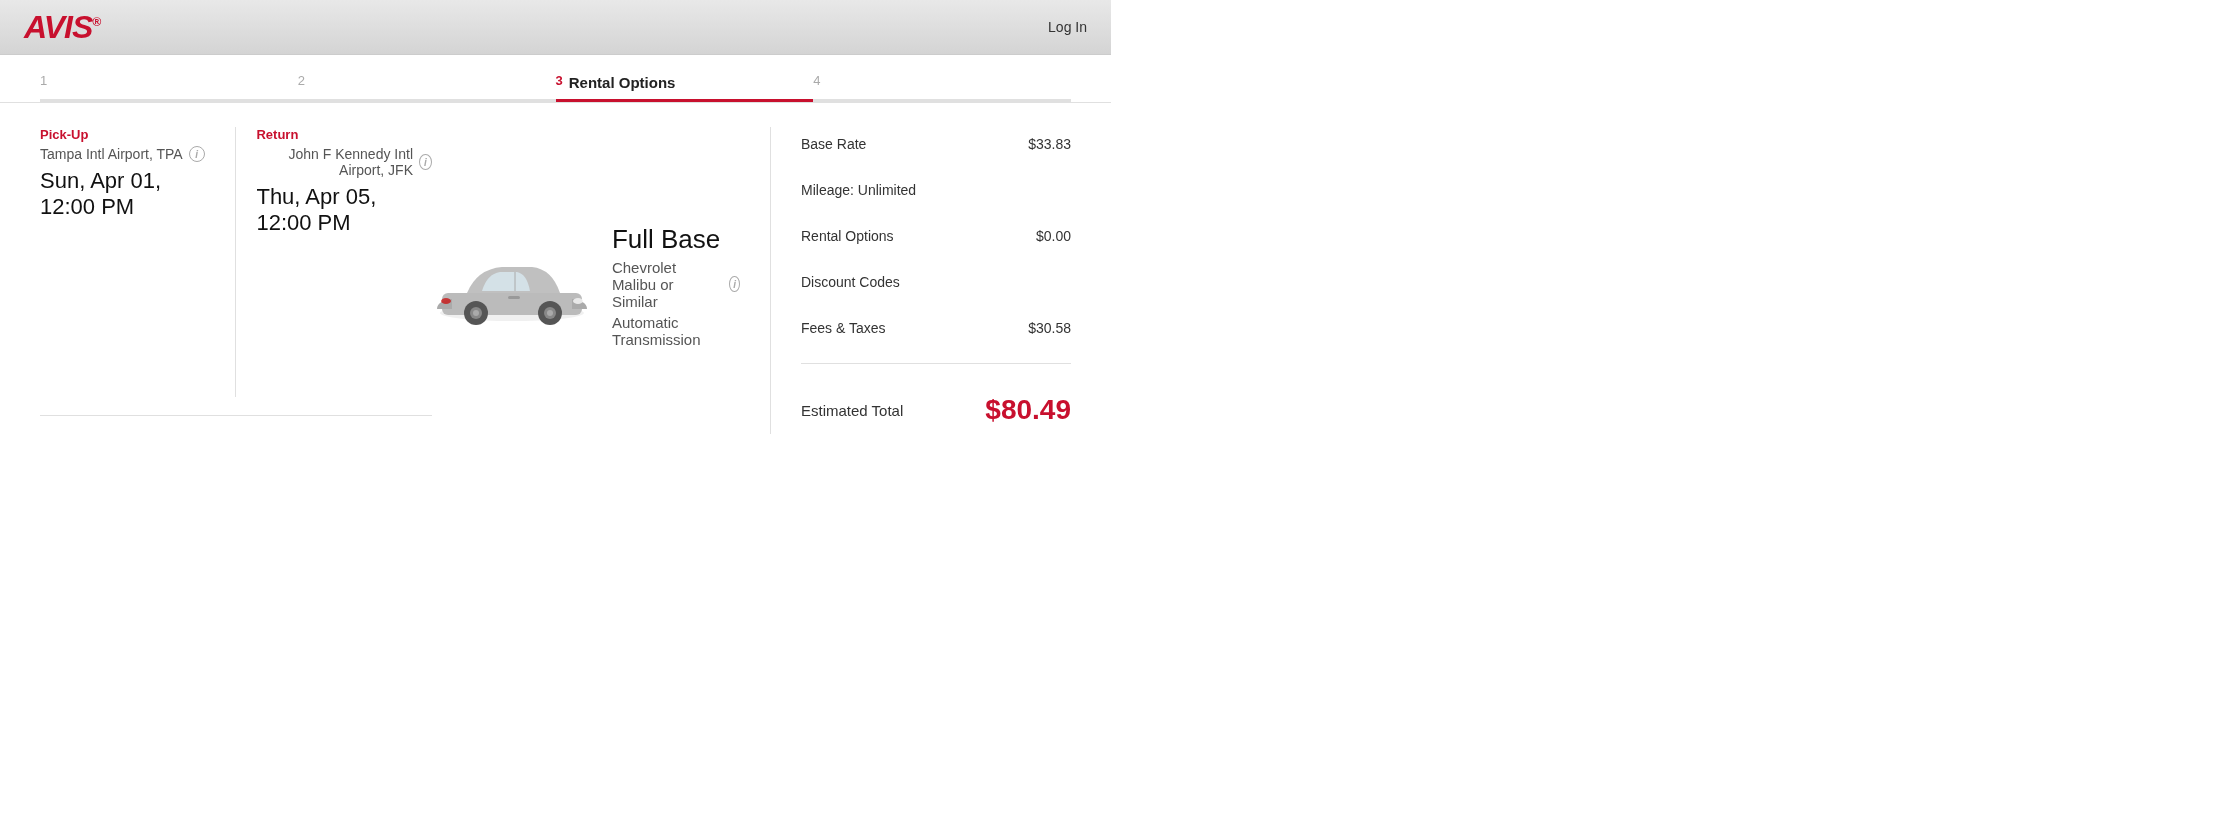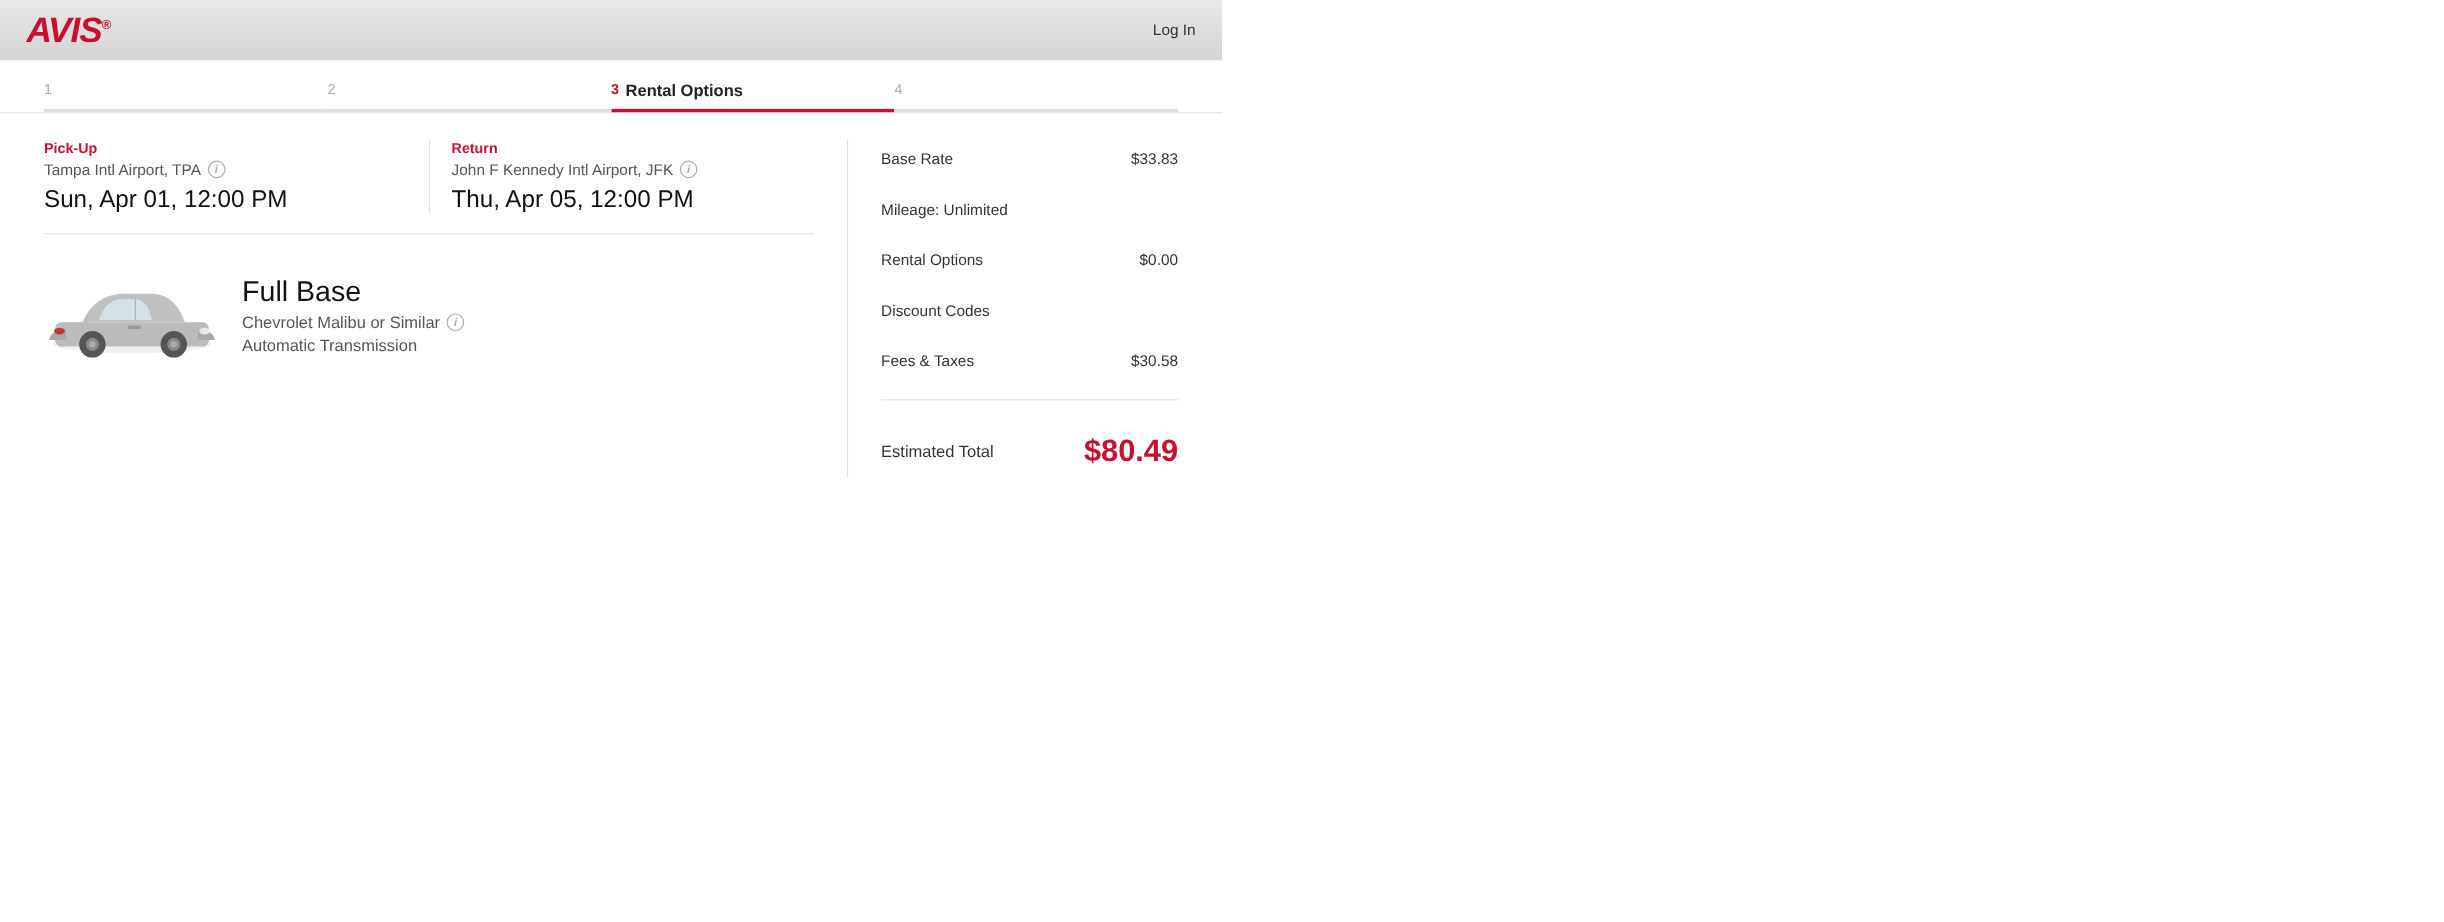--- a/index.html
+++ b/index.html
@@ -99,21 +99,21 @@
     .main-content {
       display: flex;
       padding: 24px 40px;
       gap: 0;
     }
 
     
     .left-section {
       flex: 1;
       display: flex;
-      flex-direction: column;
+      flex-direction: row;
       gap: 0;
       padding-right: 30px;
       border-right: 1px solid #e0e0e0;
     }
 
     
     .pickup-return-row {
       display: flex;
       gap: 0;
       border-bottom: 1px solid #e0e0e0;
@@ -139,20 +139,21 @@
       display: flex;
       align-items: center;
       gap: 6px;
       color: #888;
       font-size: 13px;
       margin-bottom: 4px;
     }
     .location-name {
       color: #555;
       font-size: 14px;
+      text-align: right;
     }
     .info-icon {
       display: inline-flex;
       align-items: center;
       justify-content: center;
       width: 16px;
       height: 16px;
       border-radius: 50%;
       border: 1.5px solid #aaa;
       color: #aaa;

